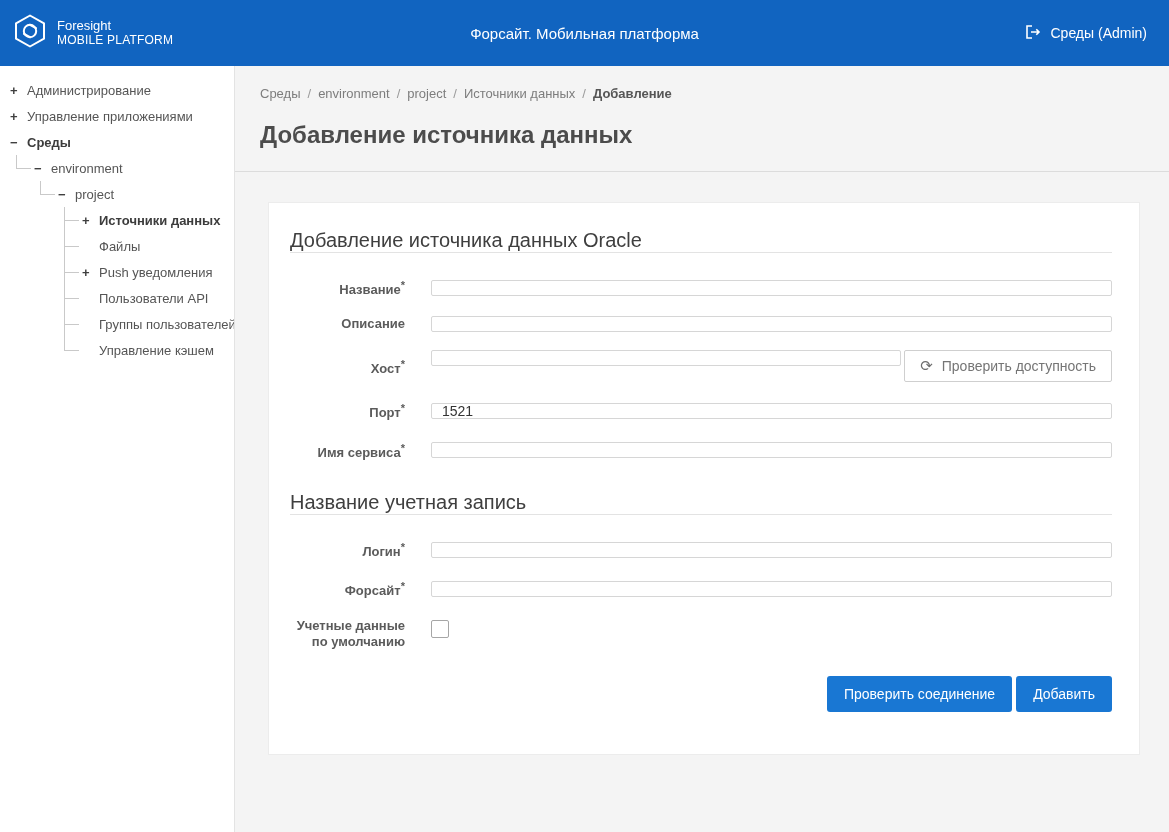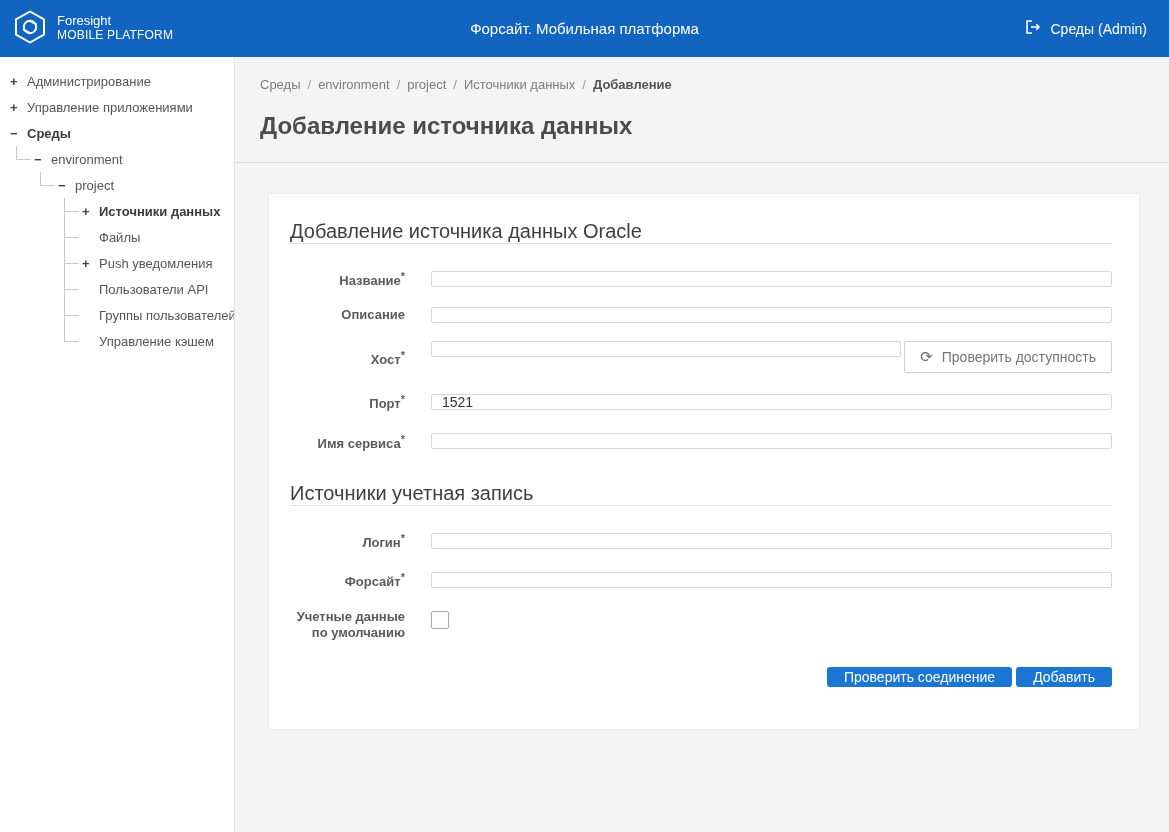--- a/index.html
+++ b/index.html
@@ -5,21 +5,21 @@
   * { box-sizing: border-box; margin: 0; padding: 0; }
   html, body { width: 1169px; height: 832px; }
   body {
     font-family: "Liberation Sans", sans-serif;
     background: #f4f4f4;
     overflow: hidden;
     color: #555;
   }
   
   .header {
-    height: 57px;
+    height: 66px;
     background: #1164c0;
     display: flex;
     align-items: center;
     position: relative;
     color: #fff;
   }
   .logo-block { display: flex; align-items: center; gap: 9px; padding-left: 12px; }
   .logo-text { line-height: 1.15; }
   .logo-text .l1 { font-size: 13px; font-weight: 400; }
   .logo-text .l2 { font-size: 12px; font-weight: 400; letter-spacing: .2px; }
@@ -96,21 +96,21 @@
     font-family: "Liberation Sans", sans-serif;
   }
   .ghost-btn .ref-ico { font-size: 15px; color: #6e6e6e; }
   .checkbox {
     appearance: none; -webkit-appearance: none;
     width: 18px; height: 18px; border: 1px solid #a6a6a6; border-radius: 2px;
     background: #fff; cursor: pointer; margin-top: 2px;
   }
   .actions { display: flex; justify-content: flex-end; gap: 4px; margin-top: 26px; }
   .primary-btn {
-    height: 20px; background: #1977d3; color: #fff; border: none; border-radius: 3px;
+    height: 36px; background: #1977d3; color: #fff; border: none; border-radius: 3px;
     font-size: 14px; padding: 0 17px; cursor: pointer;
     font-family: "Liberation Sans", sans-serif;
   }
 </style>
 </head>
 <body>
 
 <header class="header">
   <div class="logo-block">
     <span>
@@ -268,21 +268,21 @@
         </div>
       </div>
 
       <div class="form-row">
         <label class="form-label"><span>Имя сервиса</span><sup>*</sup></label>
         <div class="form-control">
           <input class="text-input" type="text" value="" style="">
         </div>
       </div>
 
-      <h2 class="section-title second">Источники учетная запись</h2>
+      <h2 class="section-title second">Название учетная запись</h2>
 
       <div class="form-row">
         <label class="form-label"><span>Логин</span><sup>*</sup></label>
         <div class="form-control">
           <input class="text-input" type="text" value="" style="">
         </div>
       </div>
 
       <div class="form-row">
         <label class="form-label"><span>Форсайт</span><sup>*</sup></label>

